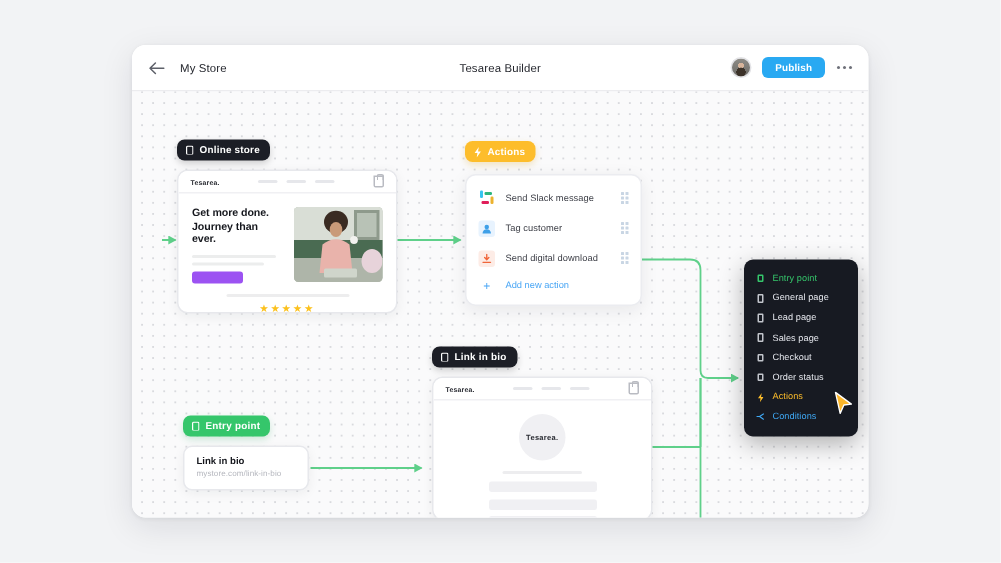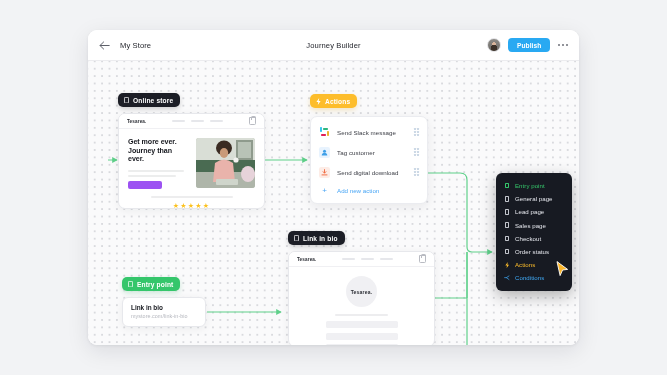--- a/index.html
+++ b/index.html
@@ -174,21 +174,21 @@
 <div id="app">
   <div class="window">
 
     <div class="topbar">
       <div class="back-arrow">
         <svg width="11" height="9" viewBox="0 0 11 9">
             <path d="M4.6 1 1 4.5l3.6 3.5M1 4.5h9.2" fill="none" stroke="#5d6069" stroke-width="1" stroke-linecap="round" stroke-linejoin="round"></path>
           </svg>
       </div>
       <div class="store-name">My Store</div>
-      <div class="topbar-title">Journey Builder</div>
+      <div class="topbar-title">Tesarea Builder</div>
       <div class="topbar-right">
         <div class="avatar"></div>
         <button class="publish-btn">Publish</button>
         <div class="kebab">
             <i></i>
             <i></i>
             <i></i>
           </div>
       </div>
     </div>
@@ -229,21 +229,21 @@
           <div class="brand">Tesarea.</div>
           <div class="nav-stubs">
               <i></i>
               <i></i>
               <i></i>
             </div>
           <div class="cart"></div>
         </div>
         <div class="os-body">
           <div class="os-left">
-            <div class="os-head">Get more ever.</div>
+            <div class="os-head">Get more done.</div>
             <div class="os-head">Journey than ever.</div>
             <div class="os-lines">
               <i style="width:56px"></i>
                 <i style="width:48px"></i>
             </div>
             <div class="os-cta"></div>
           </div>
           <div class="os-photo">
             <svg width="60" height="50" viewBox="0 0 60 50">
               <rect width="60" height="50" fill="#c5cdc2"></rect>

